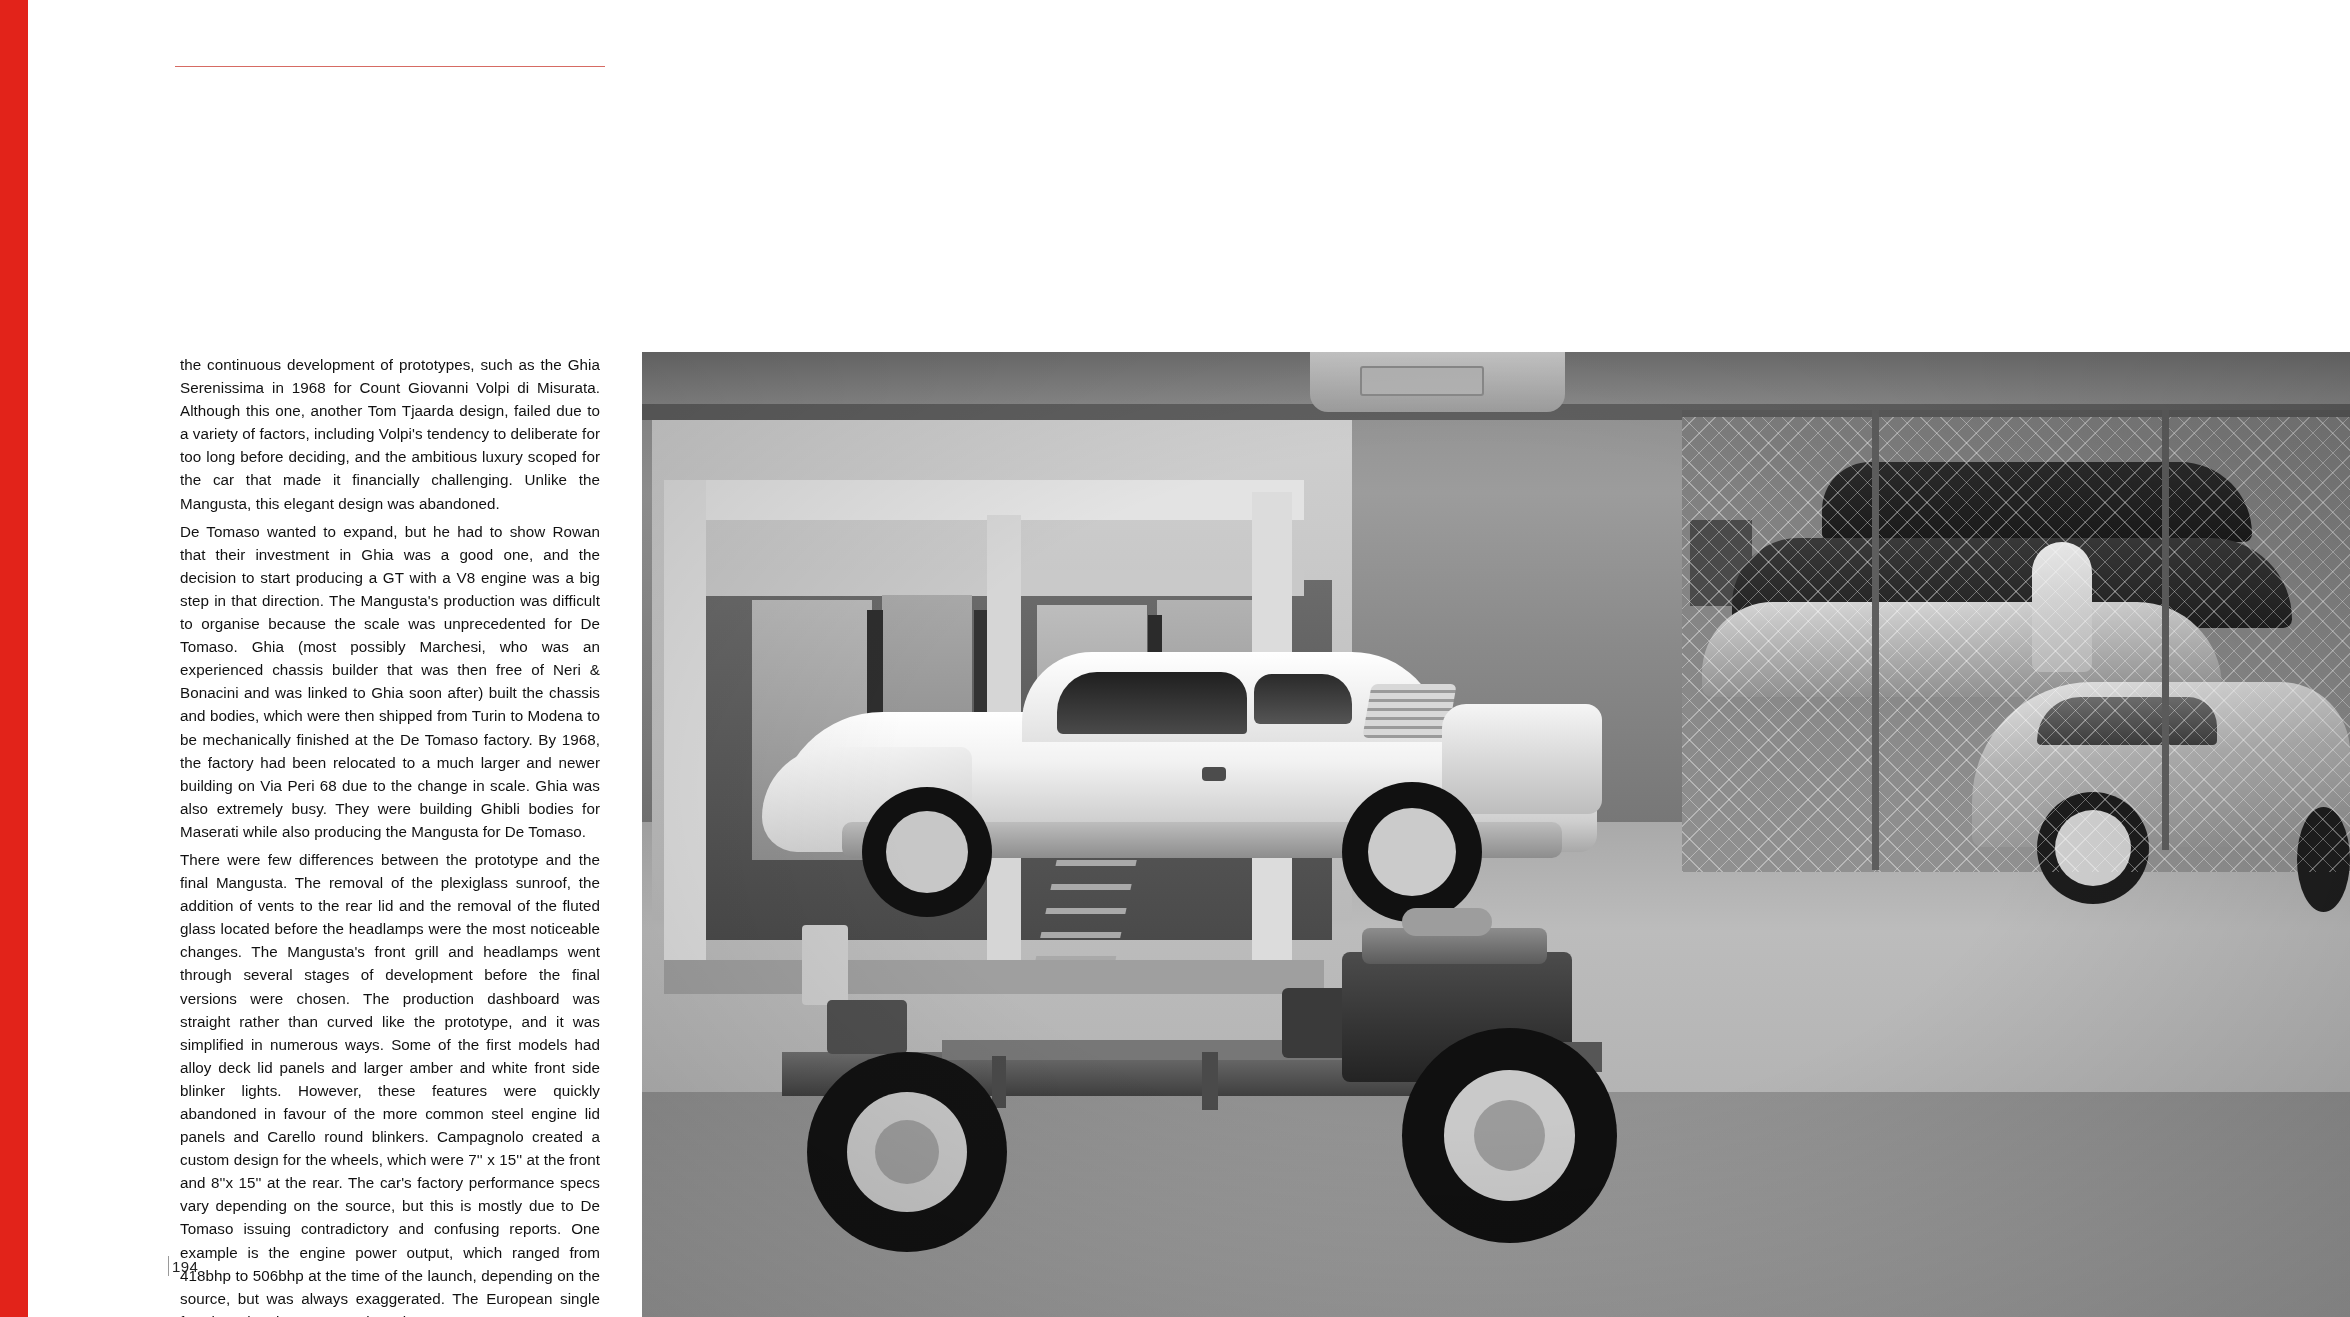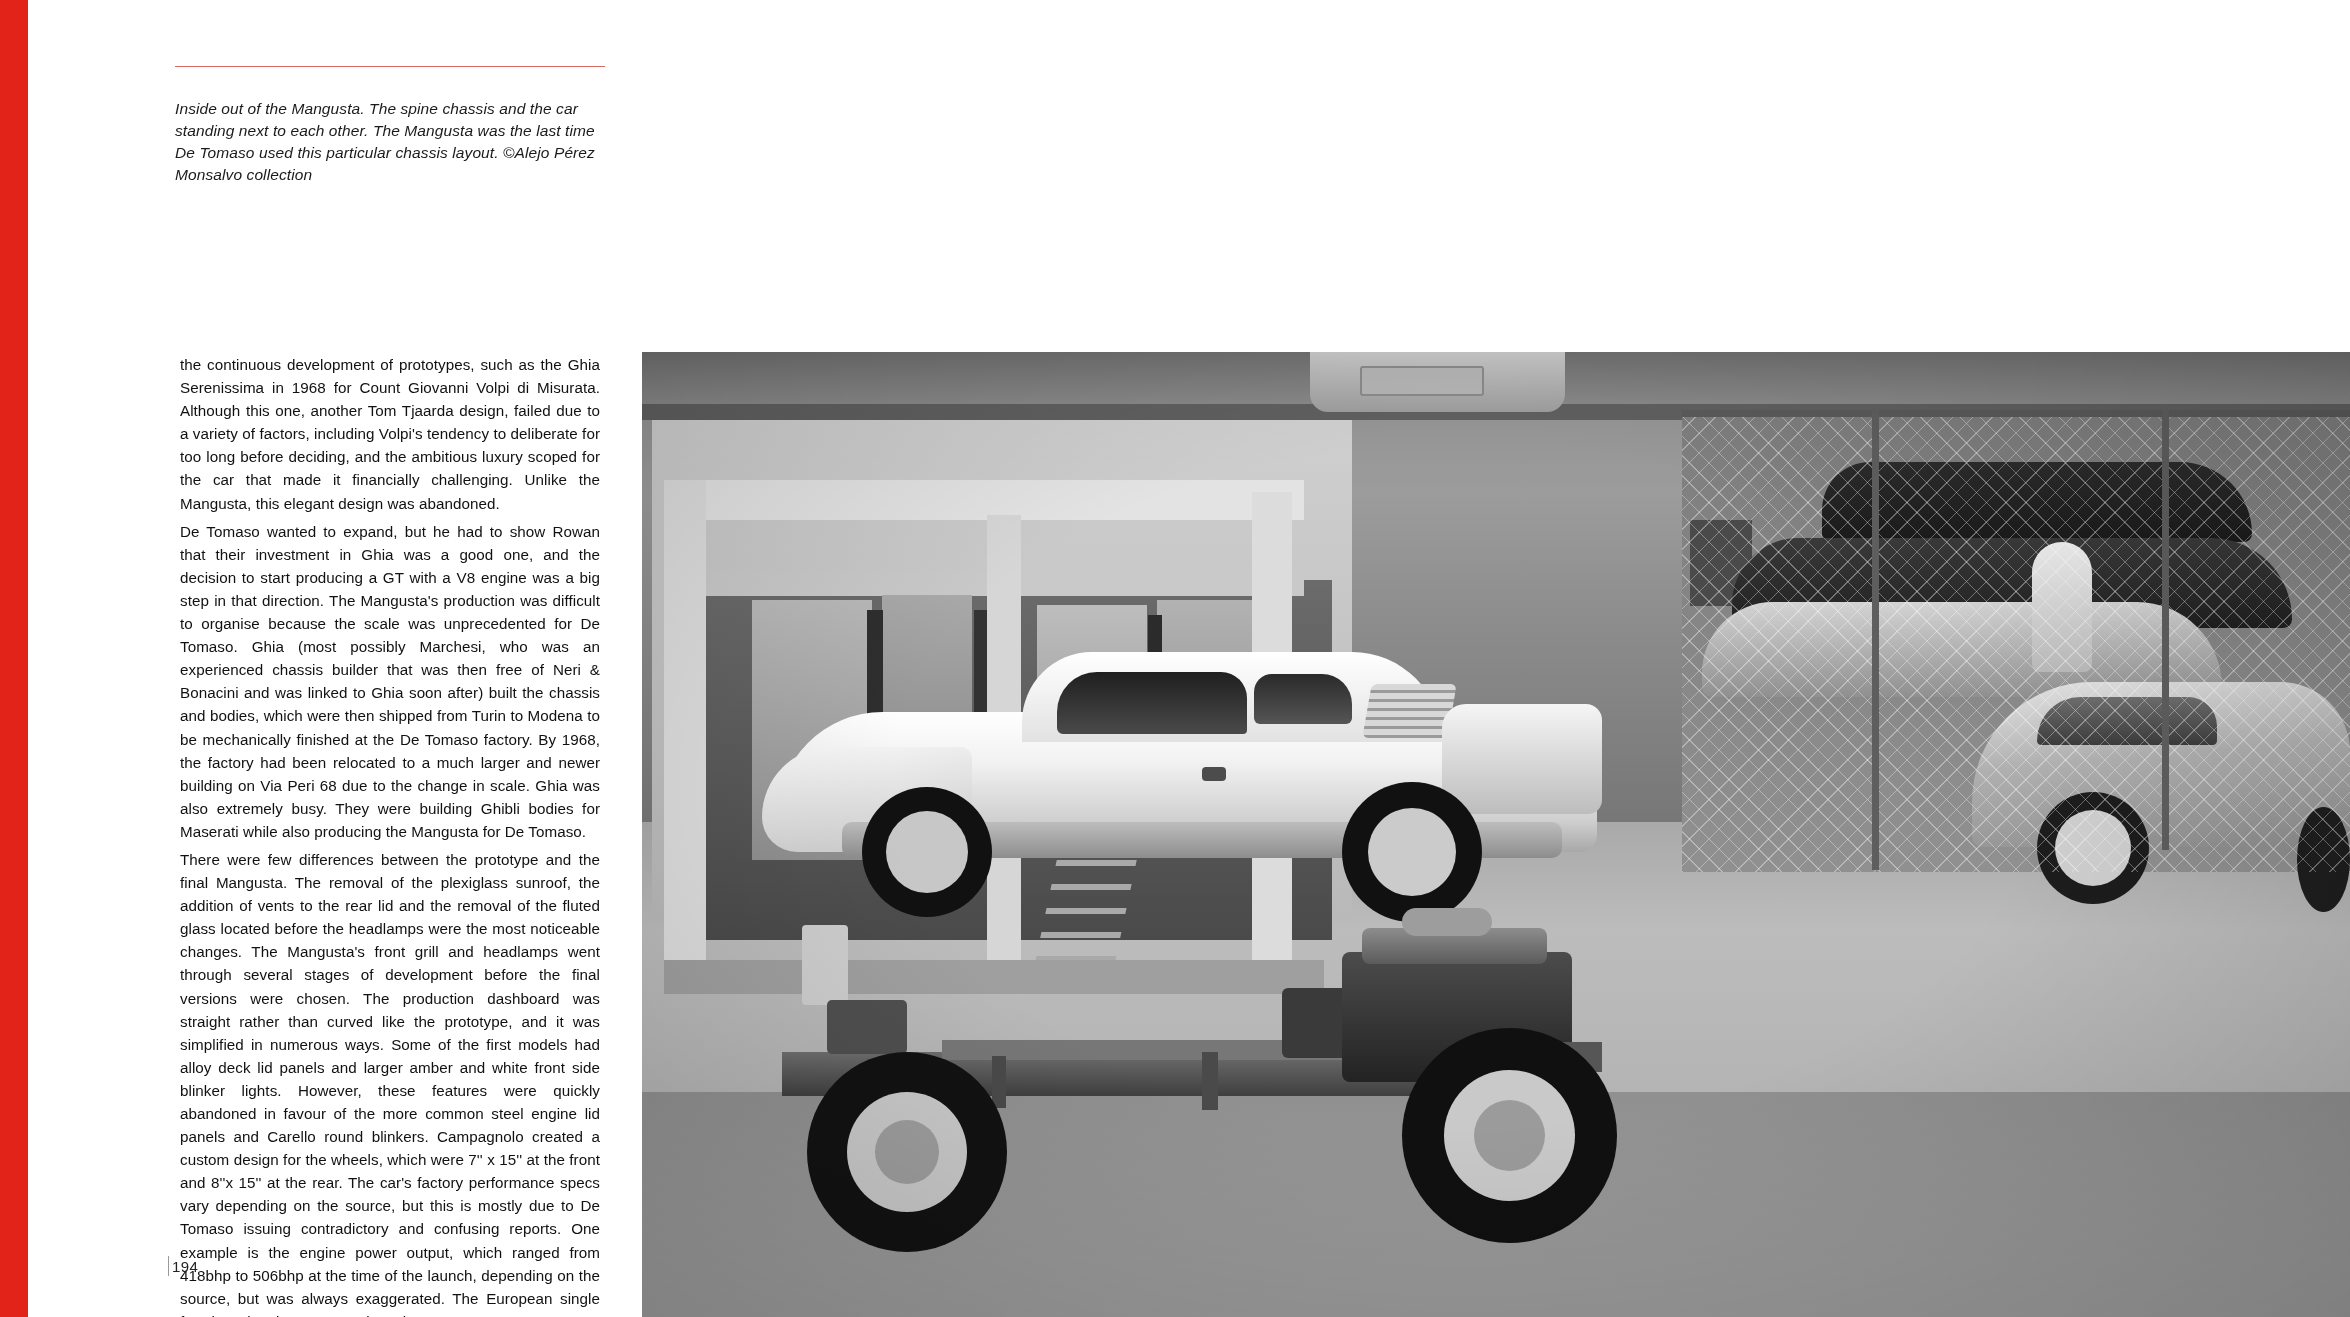--- a/index.html
+++ b/index.html
@@ -293,21 +293,20 @@
 </style>
 </head>
 <body>
 
 <div class="page">
 
   <div class="red-bar"></div>
 
   <div class="caption-rule"></div>
 
-  <div class="caption">Inside out of the Mangusta. The spine chassis and the car standing next to each other. The Mangusta was the last time De Tomaso used this particular chassis layout. ©Alejo Pérez Monsalvo collection</div>
 
   <div class="body-col">
     <p>the continuous development of prototypes, such as the Ghia Serenissima in 1968 for Count Giovanni Volpi di Misurata. Although this one, another Tom Tjaarda design, failed due to a variety of factors, including Volpi's tendency to deliberate for too long before deciding, and the ambitious luxury scoped for the car that made it financially challenging. Unlike the Mangusta, this elegant design was abandoned.</p>
     <p>De Tomaso wanted to expand, but he had to show Rowan that their investment in Ghia was a good one, and the decision to start producing a GT with a V8 engine was a big step in that direction. The Mangusta's production was difficult to organise because the scale was unprecedented for De Tomaso. Ghia (most possibly Marchesi, who was an experienced chassis builder that was then free of Neri &amp; Bonacini and was linked to Ghia soon after) built the chassis and bodies, which were then shipped from Turin to Modena to be mechanically finished at the De Tomaso factory. By 1968, the factory had been relocated to a much larger and newer building on Via Peri 68 due to the change in scale. Ghia was also extremely busy. They were building Ghibli bodies for Maserati while also producing the Mangusta for De Tomaso.</p>
     <p>There were few differences between the prototype and the final Mangusta. The removal of the plexiglass sunroof, the addition of vents to the rear lid and the removal of the fluted glass located before the headlamps were the most noticeable changes. The Mangusta's front grill and headlamps went through several stages of development before the final versions were chosen. The production dashboard was straight rather than curved like the prototype, and it was simplified in numerous ways. Some of the first models had alloy deck lid panels and larger amber and white front side blinker lights. However, these features were quickly abandoned in favour of the more common steel engine lid panels and Carello round blinkers. Campagnolo created a custom design for the wheels, which were 7'' x 15'' at the front and 8''x 15'' at the rear. The car's factory performance specs vary depending on the source, but this is mostly due to De Tomaso issuing contradictory and confusing reports. One example is the engine power output, which ranged from 418bhp to 506bhp at the time of the launch, depending on the source, but was always exaggerated. The European single four-barrel carburettor 289ci version</p>
   </div>
 
   <div class="folio-rule"></div>
   <div class="folio">194</div>
 

